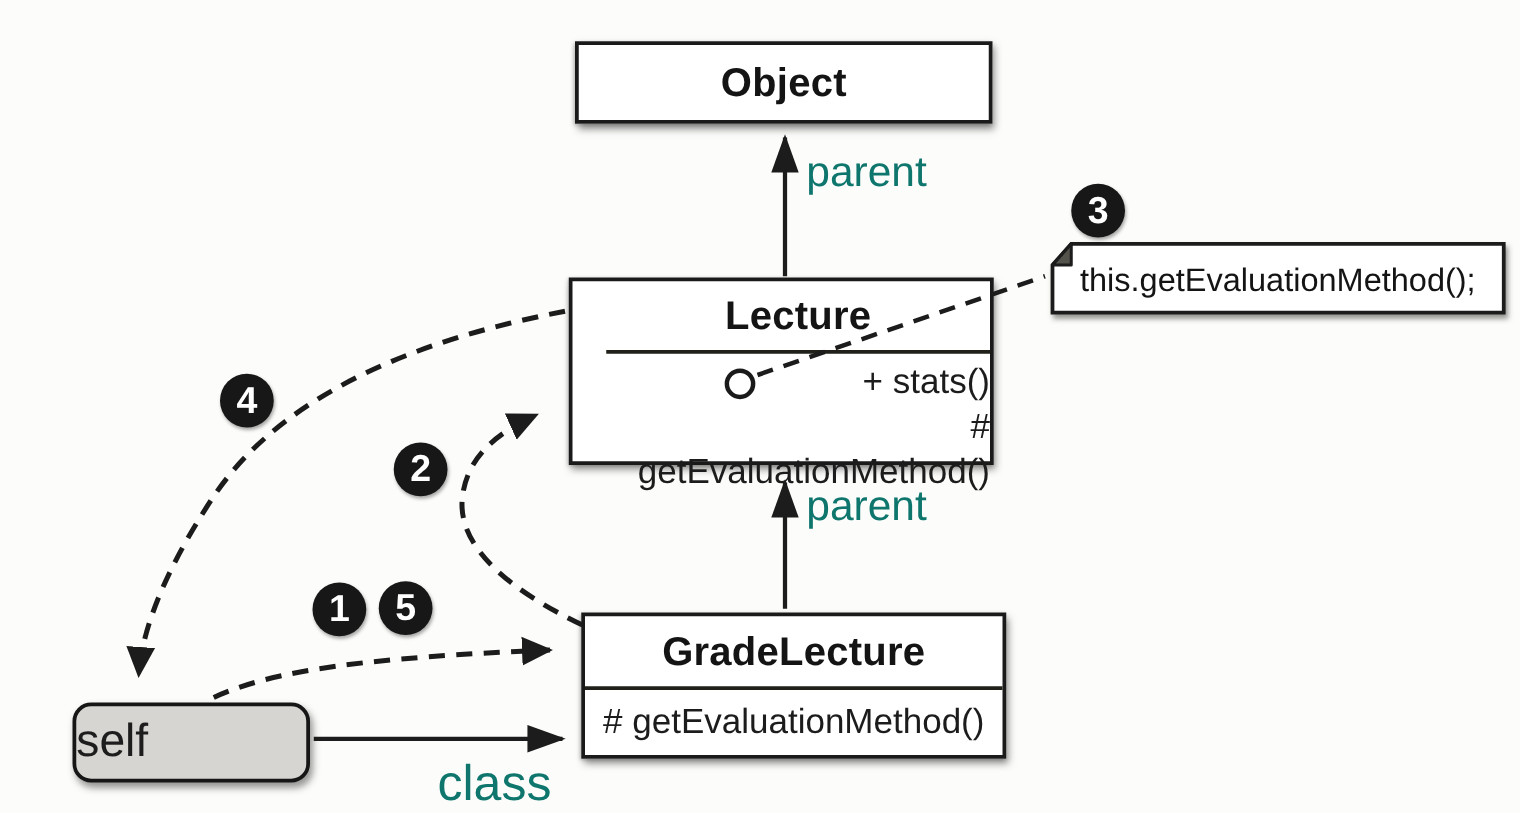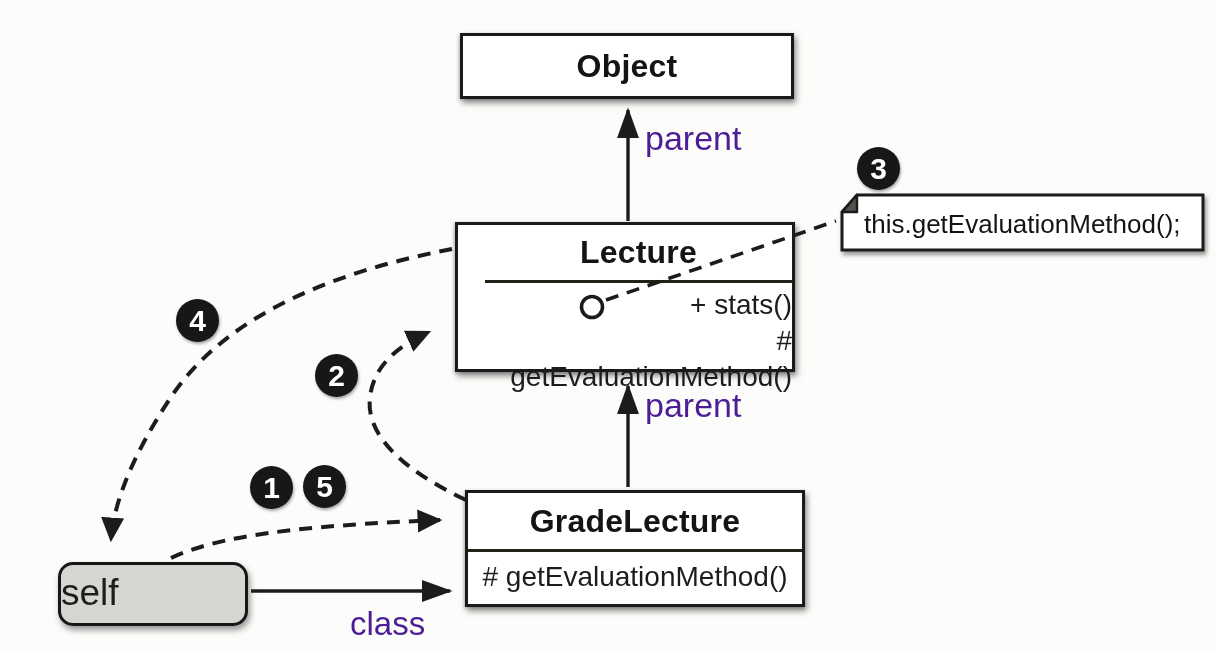--- a/index.html
+++ b/index.html
@@ -52,27 +52,27 @@
     box-sizing:border-box;
     box-shadow:2px 4px 6px rgba(50,50,48,.5);
     z-index:1;
     font-size:37px;color:#1d1d1d;
     text-align:left;line-height:56px;
   }
   
   .edge-label{
     position:absolute;
     font-size:34px;
-    color:#4c1d95;
+    color:#0f766e;
     z-index:2;
     white-space:nowrap;
   }
   #parent-top-label{left:645px;top:119px;}
   #parent-bottom-label{left:645px;top:386px;}
-  #class-label{left:350px;top:605px;font-size:33px;}
+  #class-label{left:350px;top:605px;font-size:40px;}
   
   #note-text{
     position:absolute;left:864px;top:209px;width:332px;
     font-size:26px;color:#141414;
     z-index:4;white-space:nowrap;
   }
   
   .badge{
     position:absolute;
     width:43px;height:43px;

